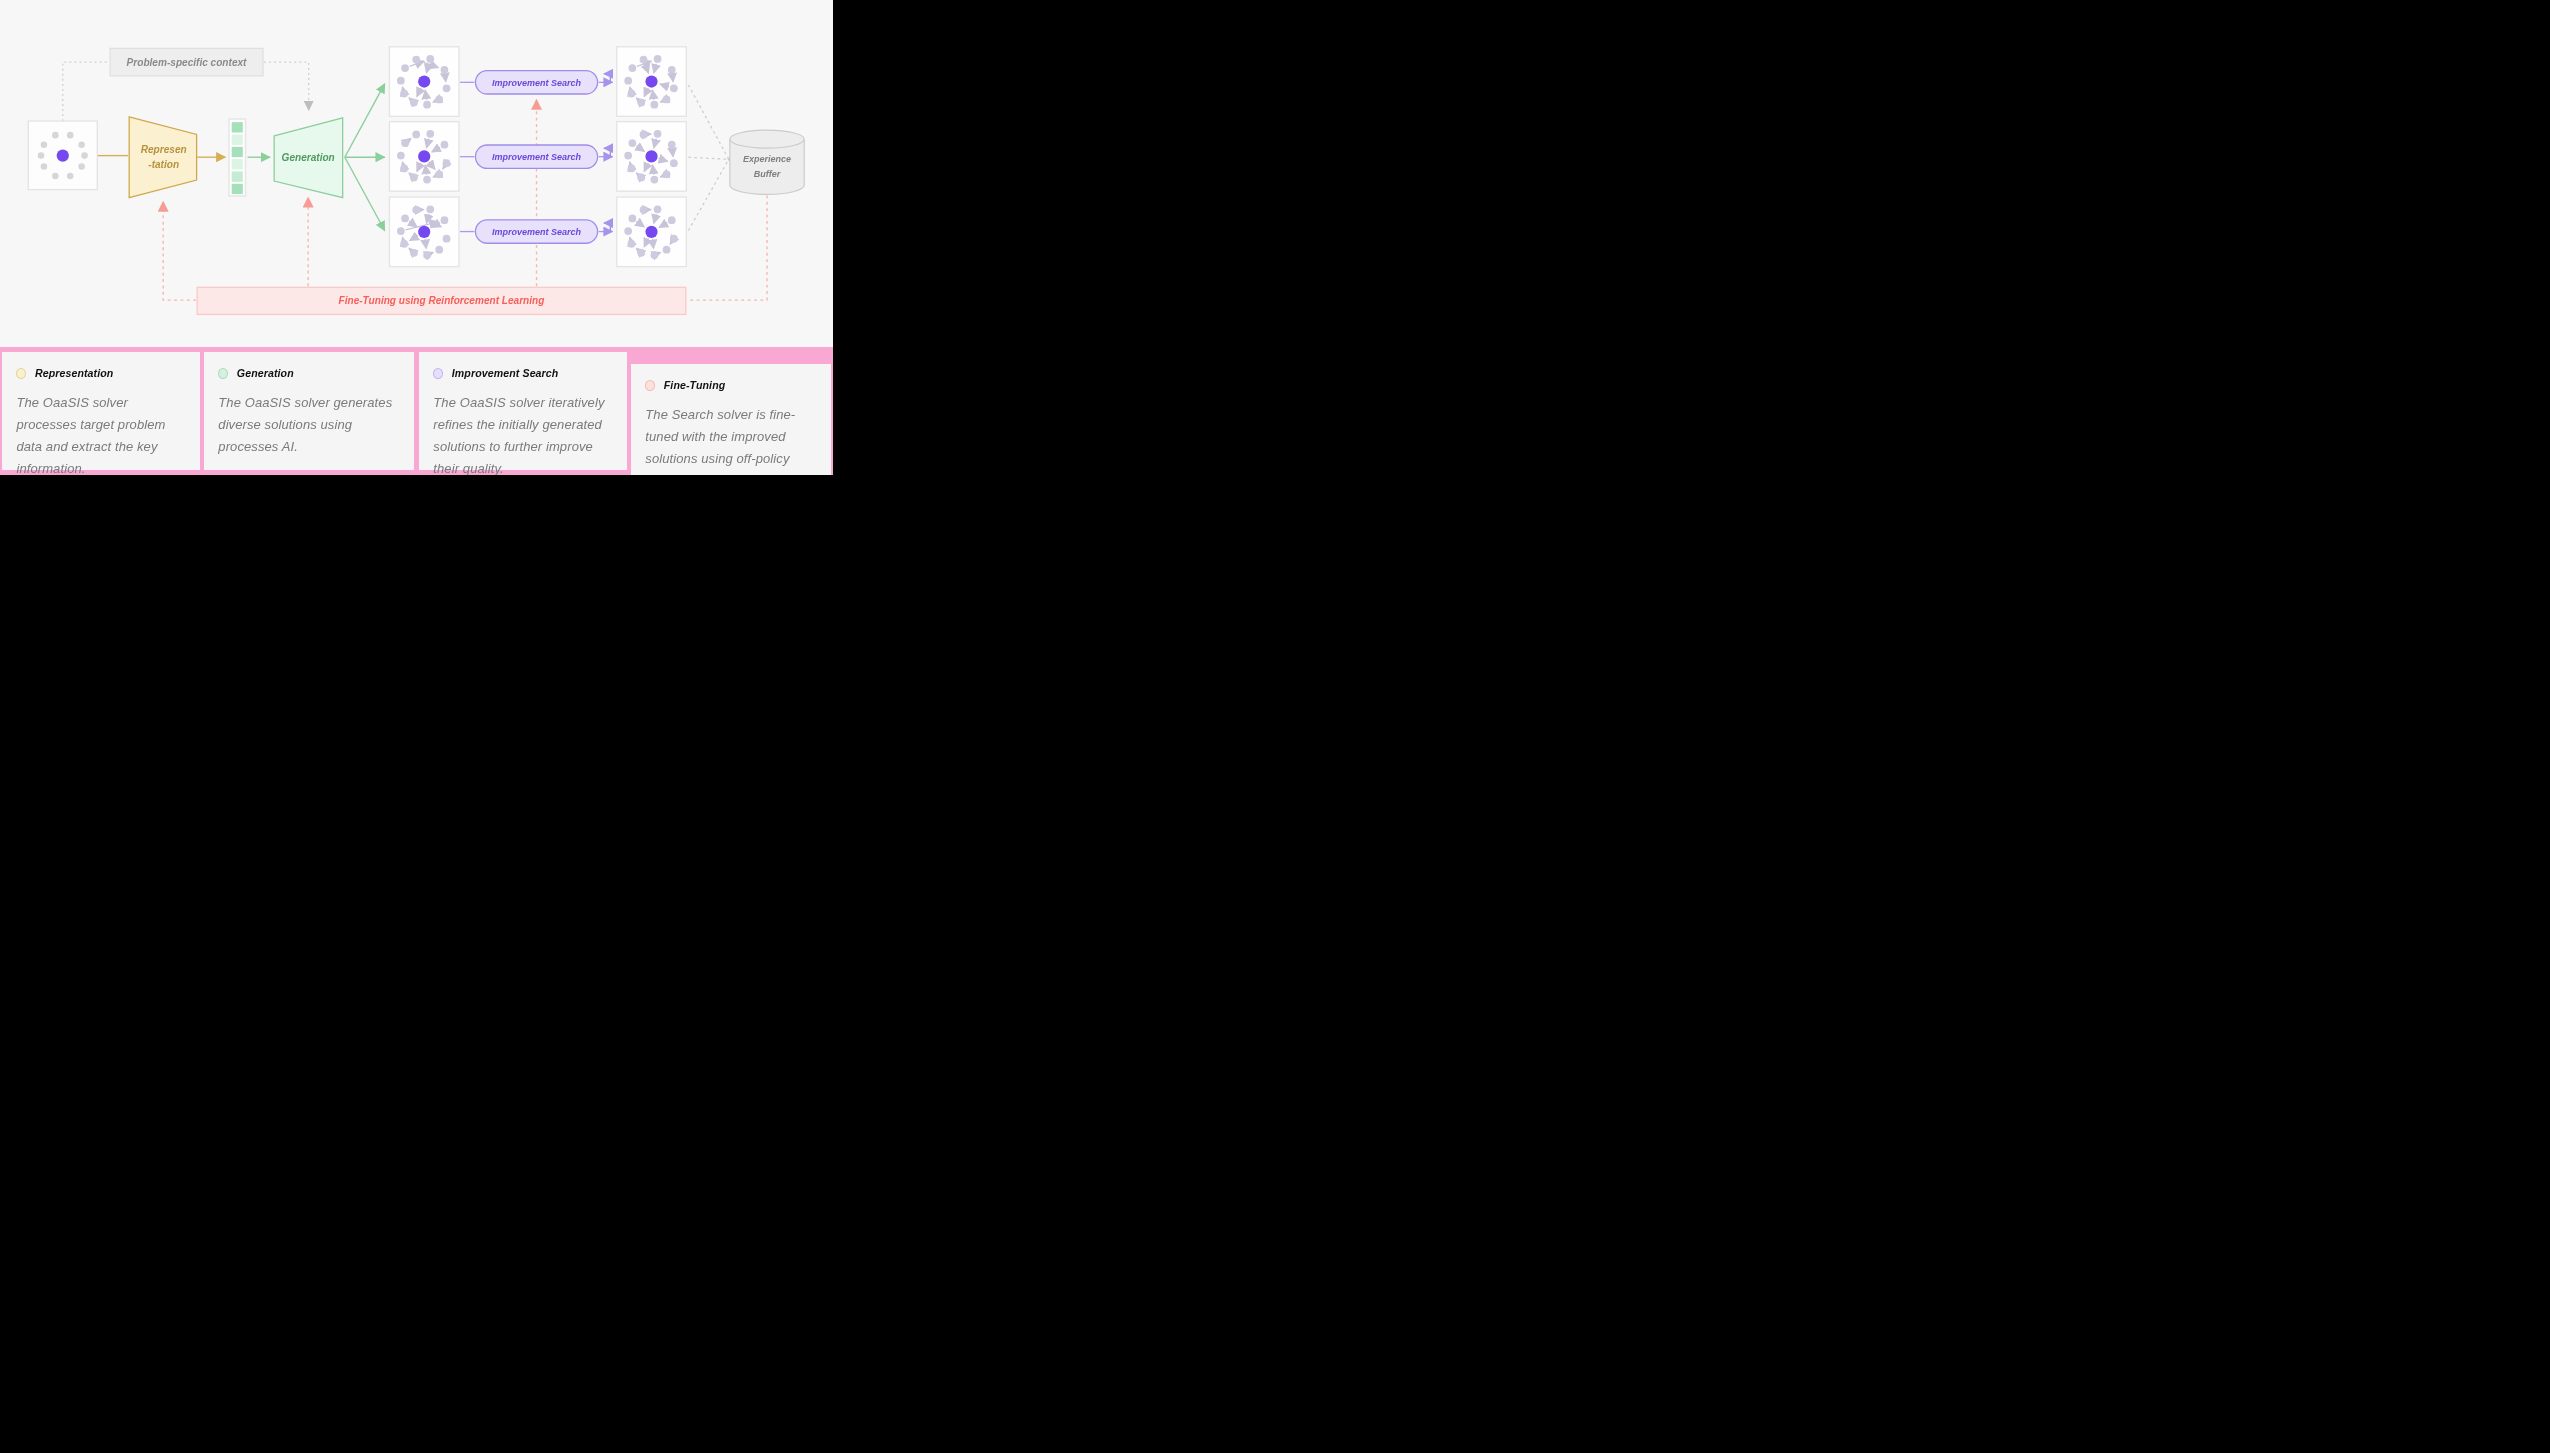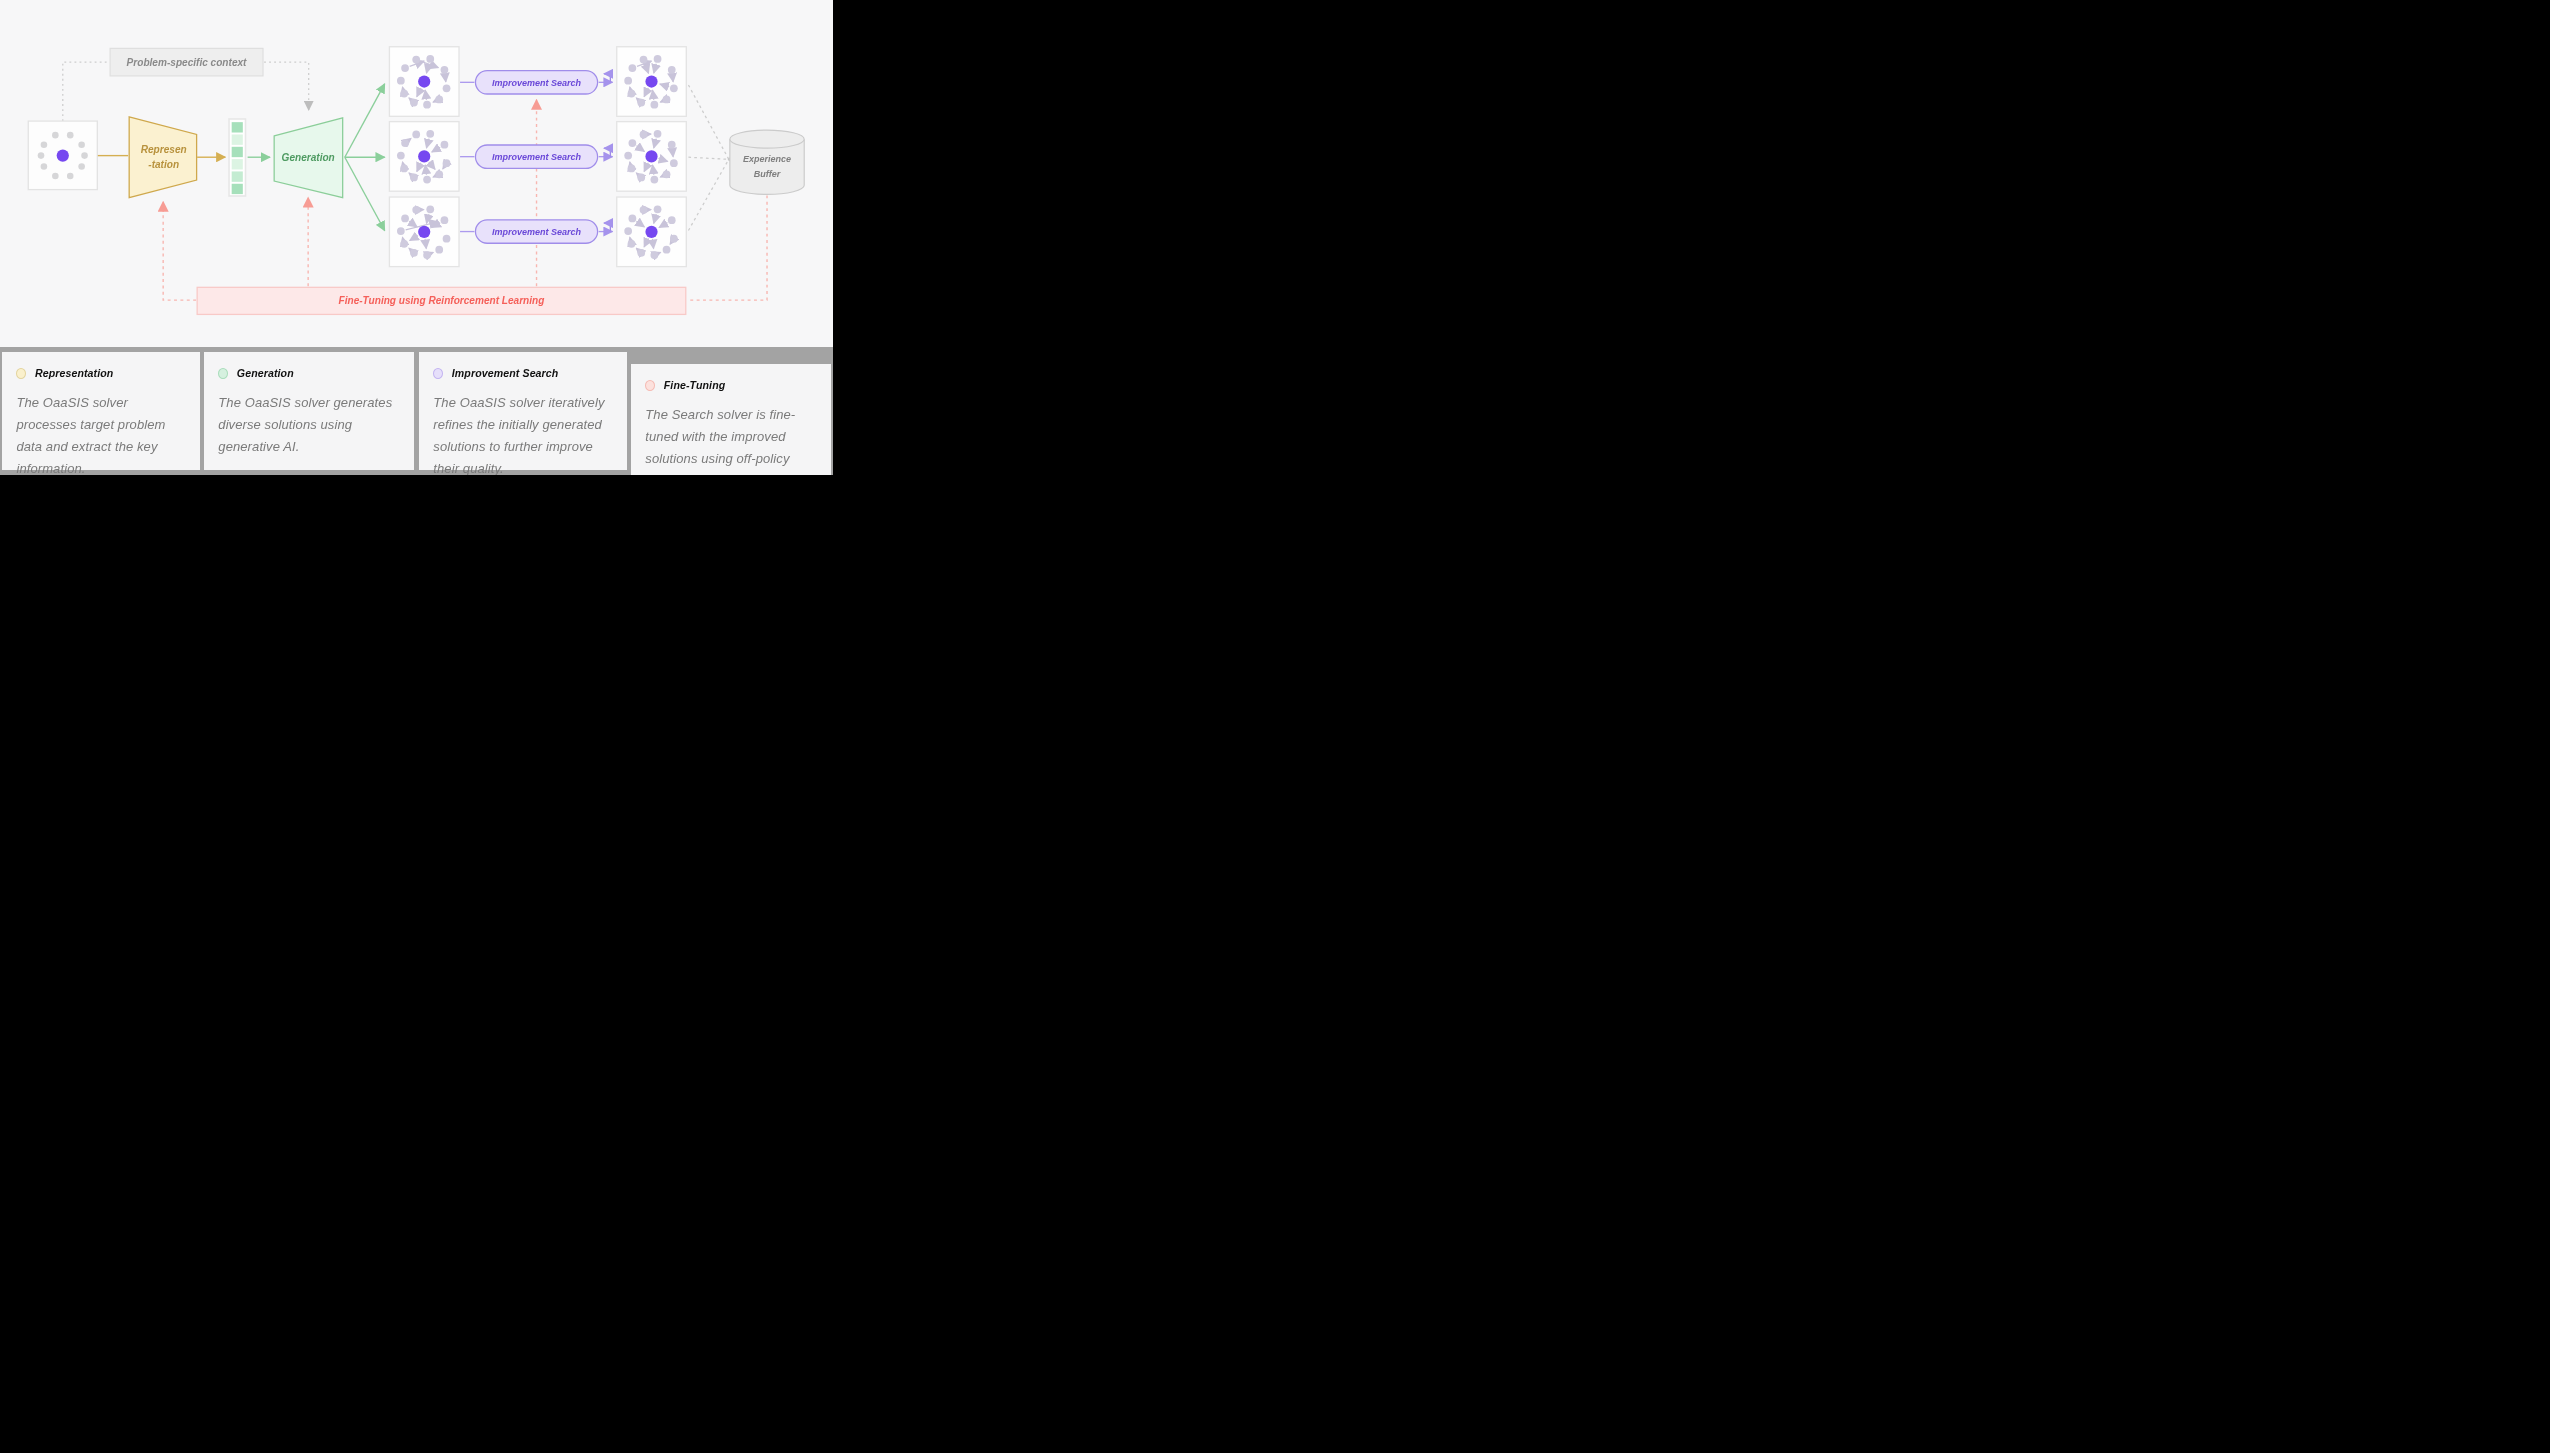--- a/index.html
+++ b/index.html
@@ -15,21 +15,21 @@
   .t-context{font-size:19px;font-weight:600;fill:#8A8A8A;}
   .t-repr{font-size:19px;font-weight:700;fill:#B8923D;}
   .t-gen{font-size:19px;font-weight:700;fill:#4F9B62;}
   .t-pill{font-size:17px;font-weight:700;fill:#6B49D8;}
   .t-buffer{font-size:17px;font-weight:600;fill:#7F7F7F;}
   .t-banner{font-size:19px;font-weight:700;fill:#F5605A;}
 
   
   #legend{
     position:absolute;left:0;top:347px;width:833px;height:128px;
-    background:#a3a3a3;
+    background:#f9a8d4;
   }
   .card{
     position:absolute;top:5.3px;height:118px;background:#F5F5F6;
     box-sizing:border-box;padding:15px 14px 0 14.3px;
   }
   .card-head{display:flex;align-items:center;gap:8.5px;margin-bottom:12.8px;}
   .dot{
     width:10px;height:11px;border-radius:50%;box-sizing:border-box;flex:0 0 auto;
   }
   .dot-yellow{background:#FAF0CC;border:0.8px solid #E3D49E;}
@@ -333,21 +333,21 @@
       <div class="dot dot-yellow"></div>
       <div class="card-title">Representation</div>
     </div>
     <div class="card-body">The OaaSIS solver processes target problem data and extract the key information.</div>
   </div>
   <div class="card" style="left:204px;width:210px;">
     <div class="card-head">
       <div class="dot dot-green"></div>
       <div class="card-title">Generation</div>
     </div>
-    <div class="card-body">The OaaSIS solver generates diverse solutions using generative AI.</div>
+    <div class="card-body">The OaaSIS solver generates diverse solutions using processes AI.</div>
   </div>
   <div class="card" style="left:419px;width:208px;">
     <div class="card-head">
       <div class="dot dot-purple"></div>
       <div class="card-title">Improvement Search</div>
     </div>
     <div class="card-body">The OaaSIS solver iteratively refines the initially generated solutions to further improve their quality.</div>
   </div>
   <div class="card" style="left:631px;width:200px;margin-top:12px;">
     <div class="card-head">

